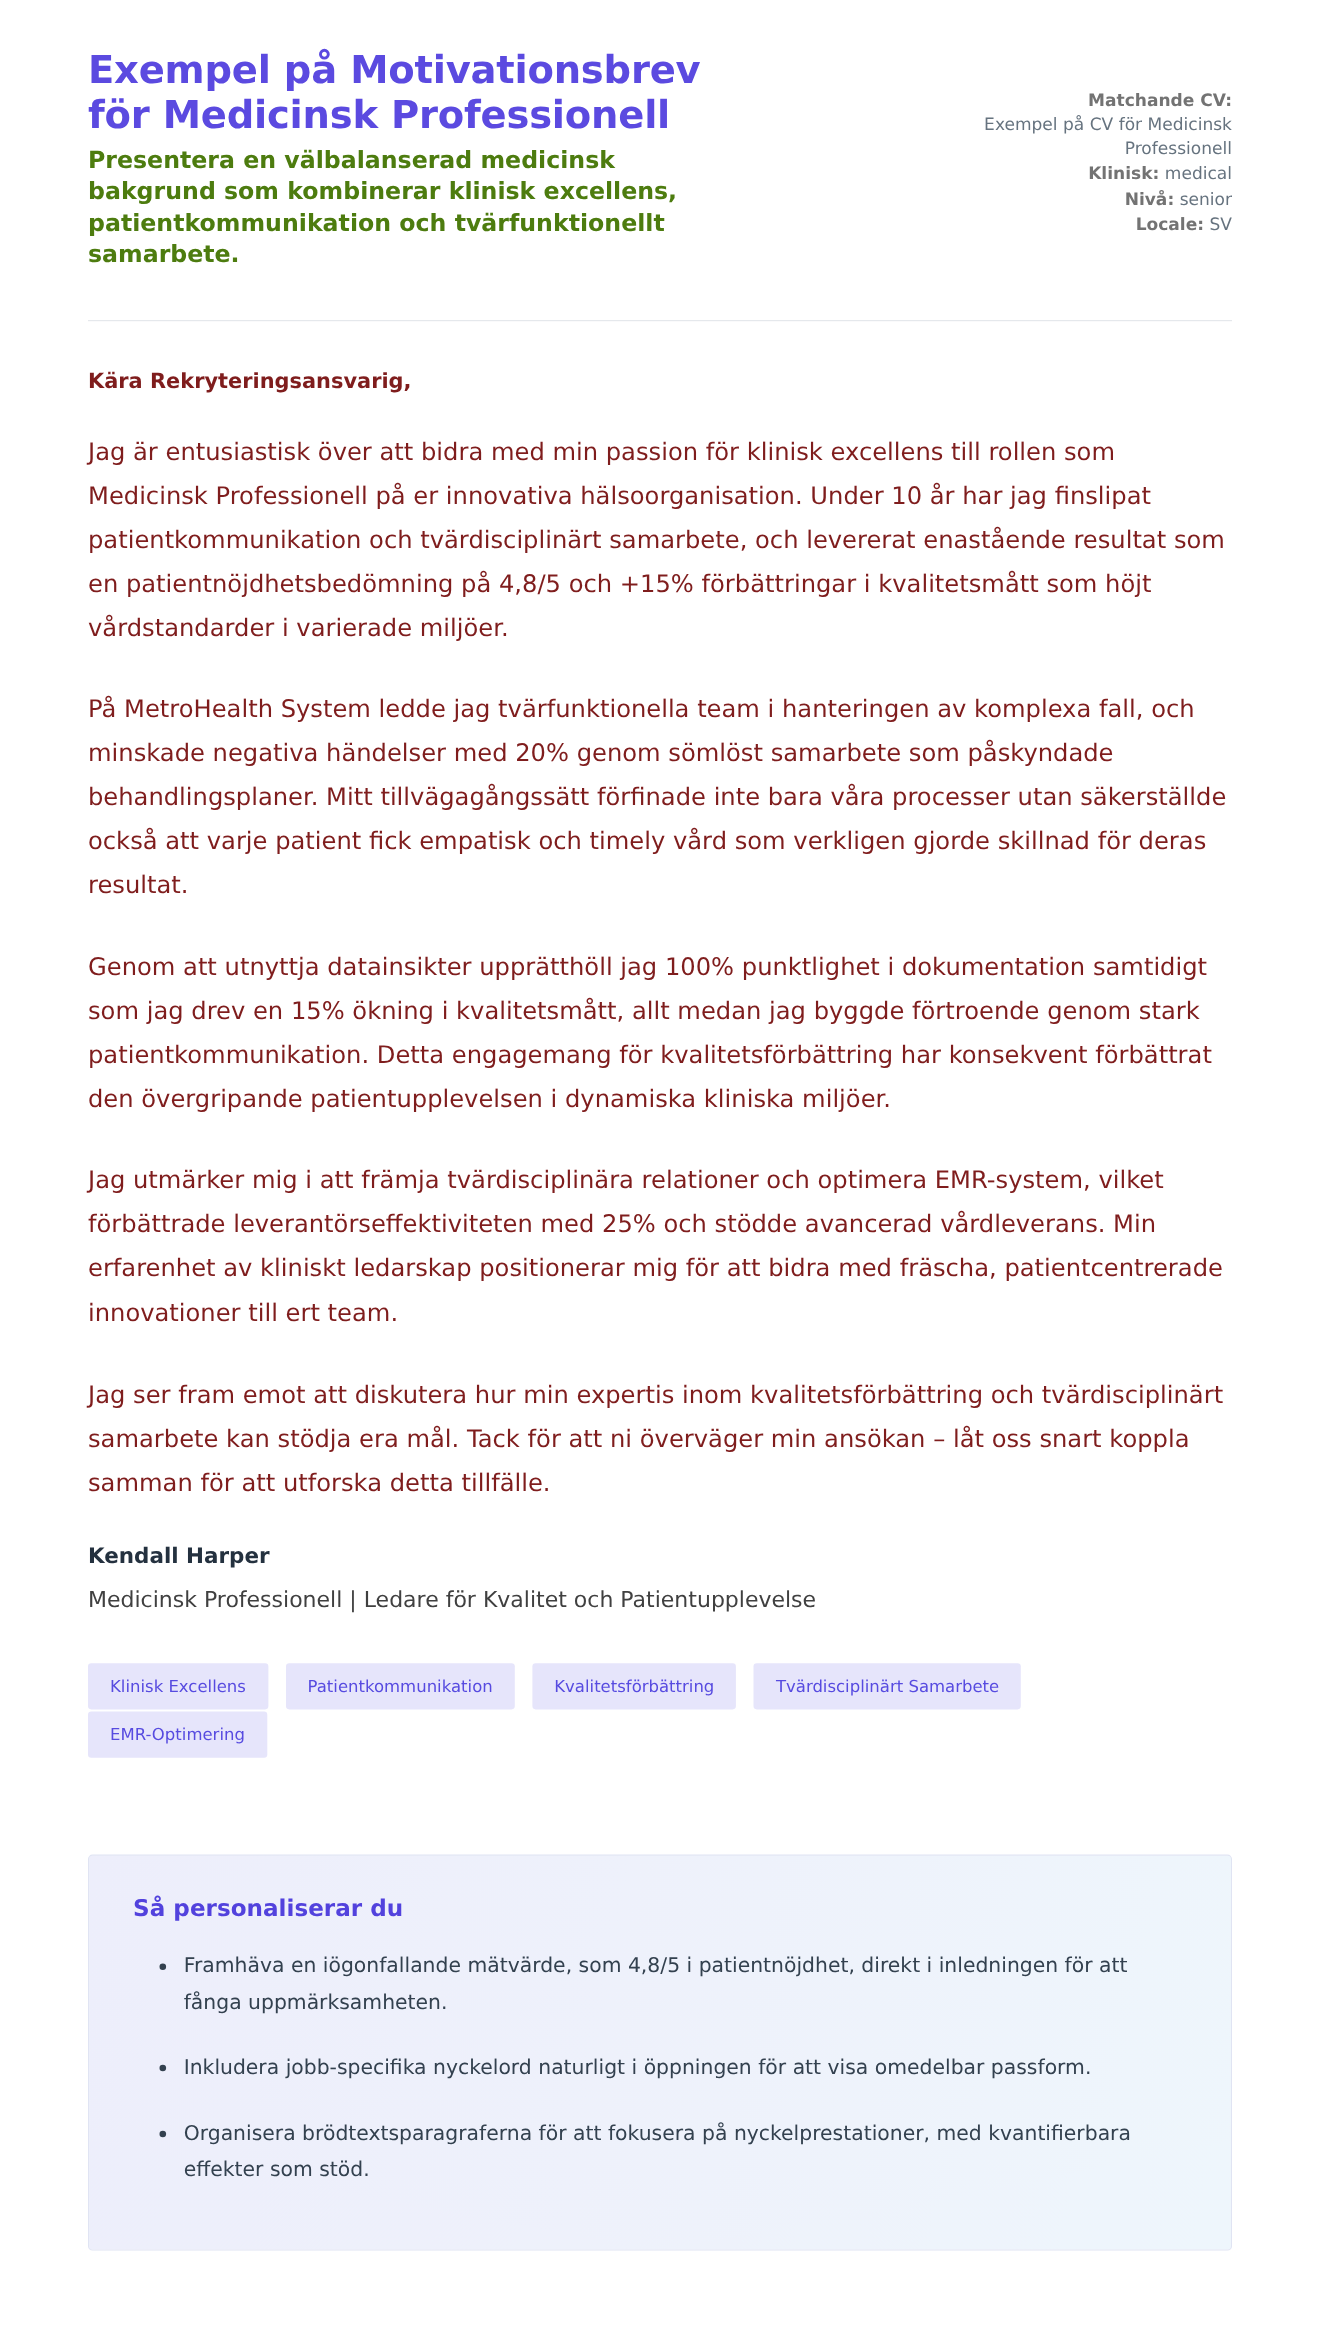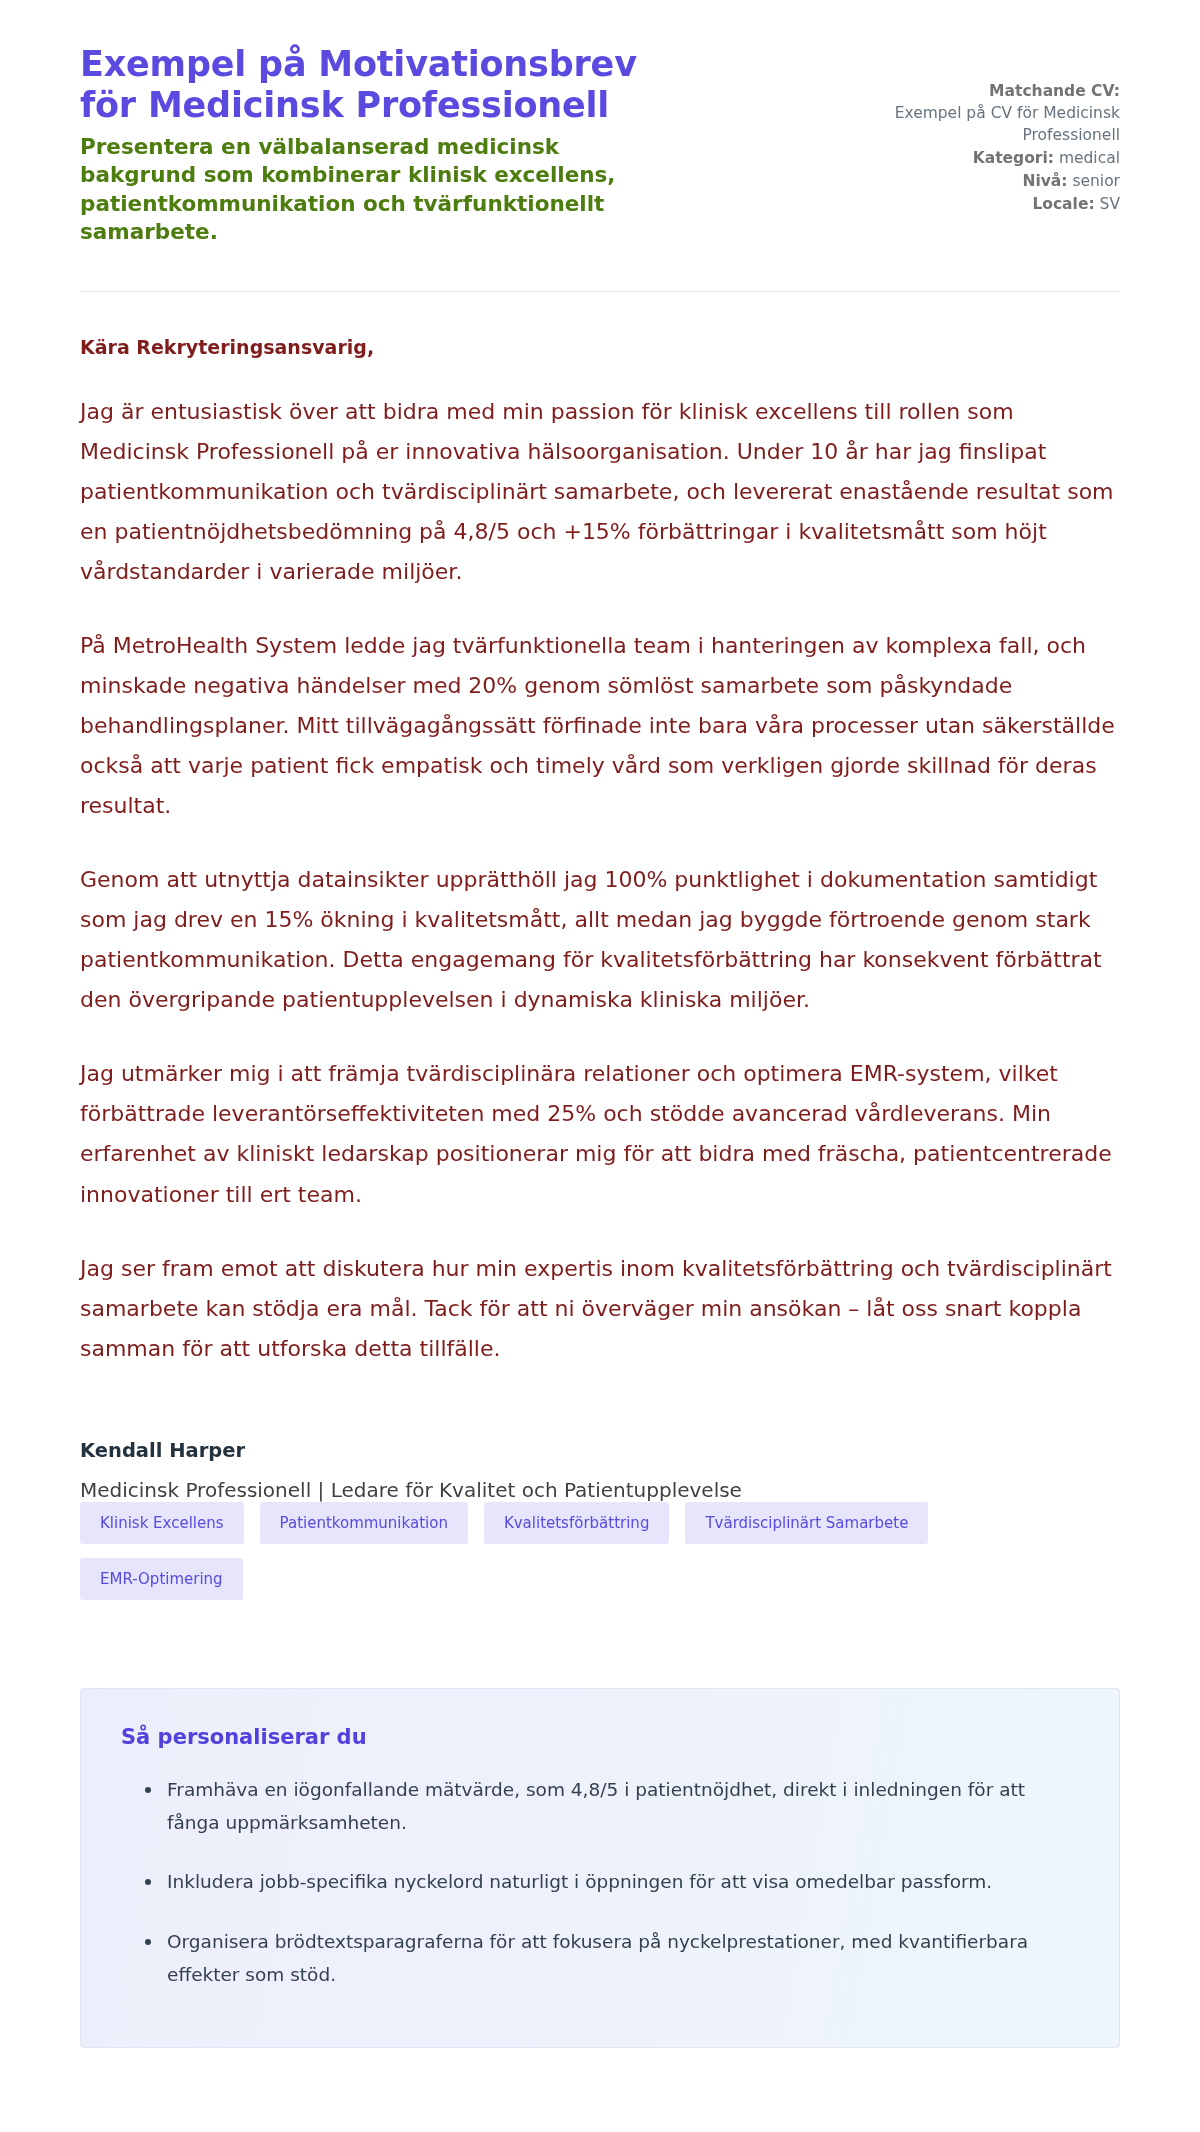--- a/index.html
+++ b/index.html
@@ -84,39 +84,40 @@
   .para {
     font-size: 22px;
     line-height: 1.82;
     color: #7f1d1d;
     margin: 0 0 34px 0;
     font-weight: 400;
   }
   .para:last-child { margin-bottom: 0; }
 
   
-  .signature { margin-top: 70px; }
+  .signature { margin-top: 34px; }
   .sign-name {
     font-size: 19.5px;
     font-weight: 700;
     color: #24313f;
     margin: 0 0 16px 0;
   }
   .sign-role {
     font-size: 20px;
     color: #404040;
     margin: 0;
     font-weight: 400;
   }
 
   
   .tags {
+    margin-top: 46px;
     display: flex;
     flex-wrap: wrap;
-    gap: 14px 16px;
+    gap: 2px 16px;
     max-width: 900px;
   }
   .tag {
     background: #e6e5fb;
     color: #574be0;
     font-size: 15px;
     padding: 12px 20px;
     border-radius: 3px;
     white-space: nowrap;
     line-height: 1.2;
@@ -172,21 +173,21 @@
       <h1 class="doc-title">Exempel på Motivationsbrev för Medicinsk Professionell</h1>
       <p class="doc-subtitle">Presentera en välbalanserad medicinsk bakgrund som kombinerar klinisk excellens, patientkommunikation och tvärfunktionellt samarbete.</p>
     </div>
 
     <div class="meta">
       <div class="meta-block">
         <span class="meta-label">Matchande CV:</span>
         <span class="meta-row meta-value">Exempel på CV för Medicinsk Professionell</span>
       </div>
       <div class="meta-block">
-        <span class="meta-label">Kategori:</span>
+        <span class="meta-label">Klinisk:</span>
         <span class="meta-value">medical</span>
       </div>
       <div class="meta-block">
         <span class="meta-label">Nivå:</span>
         <span class="meta-value">senior</span>
       </div>
       <div class="meta-block">
         <span class="meta-label">Locale:</span>
         <span class="meta-value">SV</span>
       </div>

